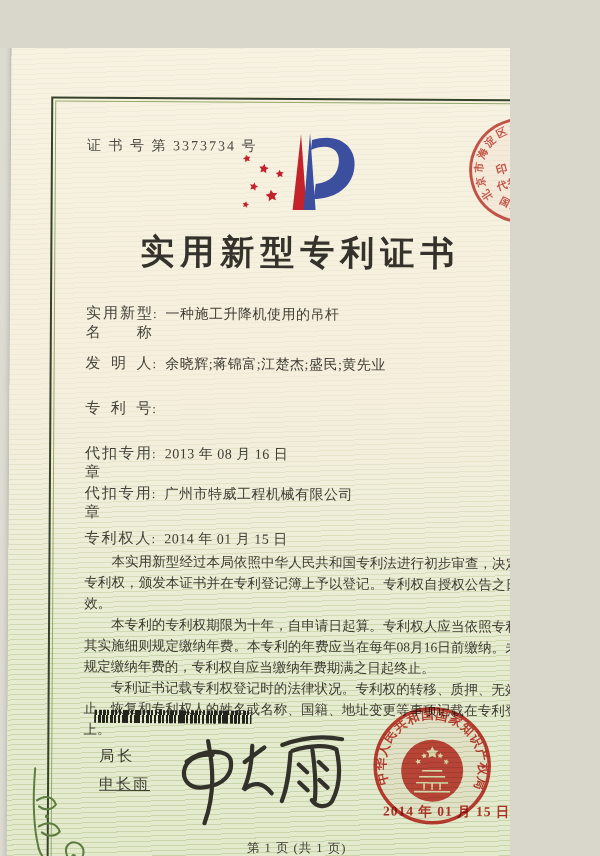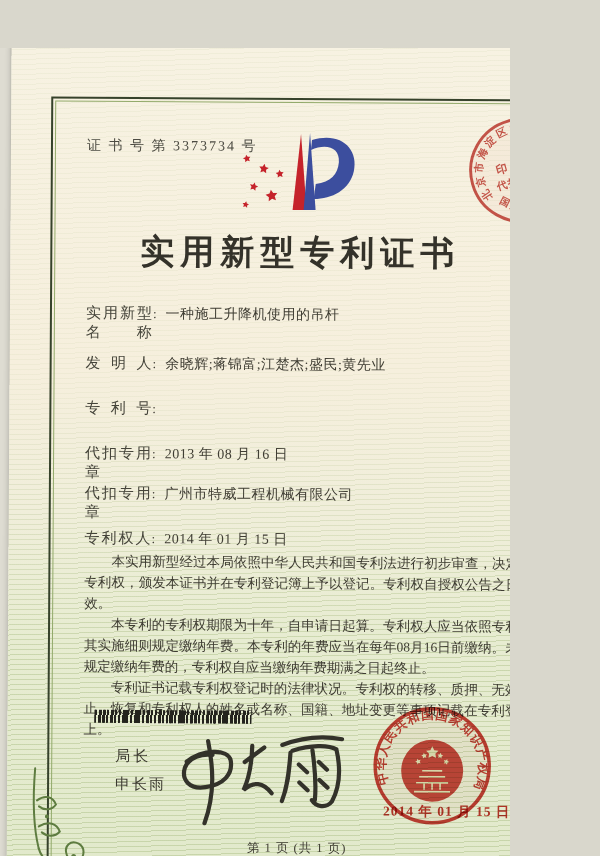--- a/index.html
+++ b/index.html
@@ -39,22 +39,22 @@
   .paras{position:absolute;left:76px;width:462px;top:506px;color:#3e3c32;
     font-size:13.5px;line-height:21px;text-align:justify;}
   .paras p{margin:0;text-indent:2em;}
   
   .barcode{position:absolute;left:87px;top:665px;width:157px;height:13px;
     background-image:
       repeating-linear-gradient(90deg,#23231d 0 2px,transparent 2px 4px),
       repeating-linear-gradient(90deg,#23231d 0 1px,transparent 1px 6px),
       repeating-linear-gradient(90deg,transparent 0 9px,#23231d 9px 11px);}
   
-  .signer{position:absolute;left:108px;top:702px;color:#3c3a30;font-size:15px;letter-spacing:3px;}
-  .signer .name{margin-top:9px;letter-spacing:2px;}
+  .signer{position:absolute;left:92px;top:702px;color:#3c3a30;font-size:15px;letter-spacing:3px;}
+  .signer .name{margin-top:9px;letter-spacing:2px;text-decoration:underline;}
   .signature{position:absolute;left:152px;top:680px;}
   
   .tax-stamp{position:absolute;left:452px;top:64px;transform:rotate(-16deg);mix-blend-mode:multiply;opacity:.92;}
   .gov-seal{position:absolute;left:360px;top:654px;mix-blend-mode:multiply;opacity:.95;}
   .seal-date{position:absolute;left:376px;top:756px;width:150px;color:#c53a30;
     font-size:13.5px;font-weight:700;letter-spacing:1px;mix-blend-mode:multiply;}
   
   .footer{position:absolute;left:0;right:14px;top:794px;text-align:center;
     font-size:12.5px;letter-spacing:1px;color:#3e3c32;}
   .flourish{position:absolute;}

